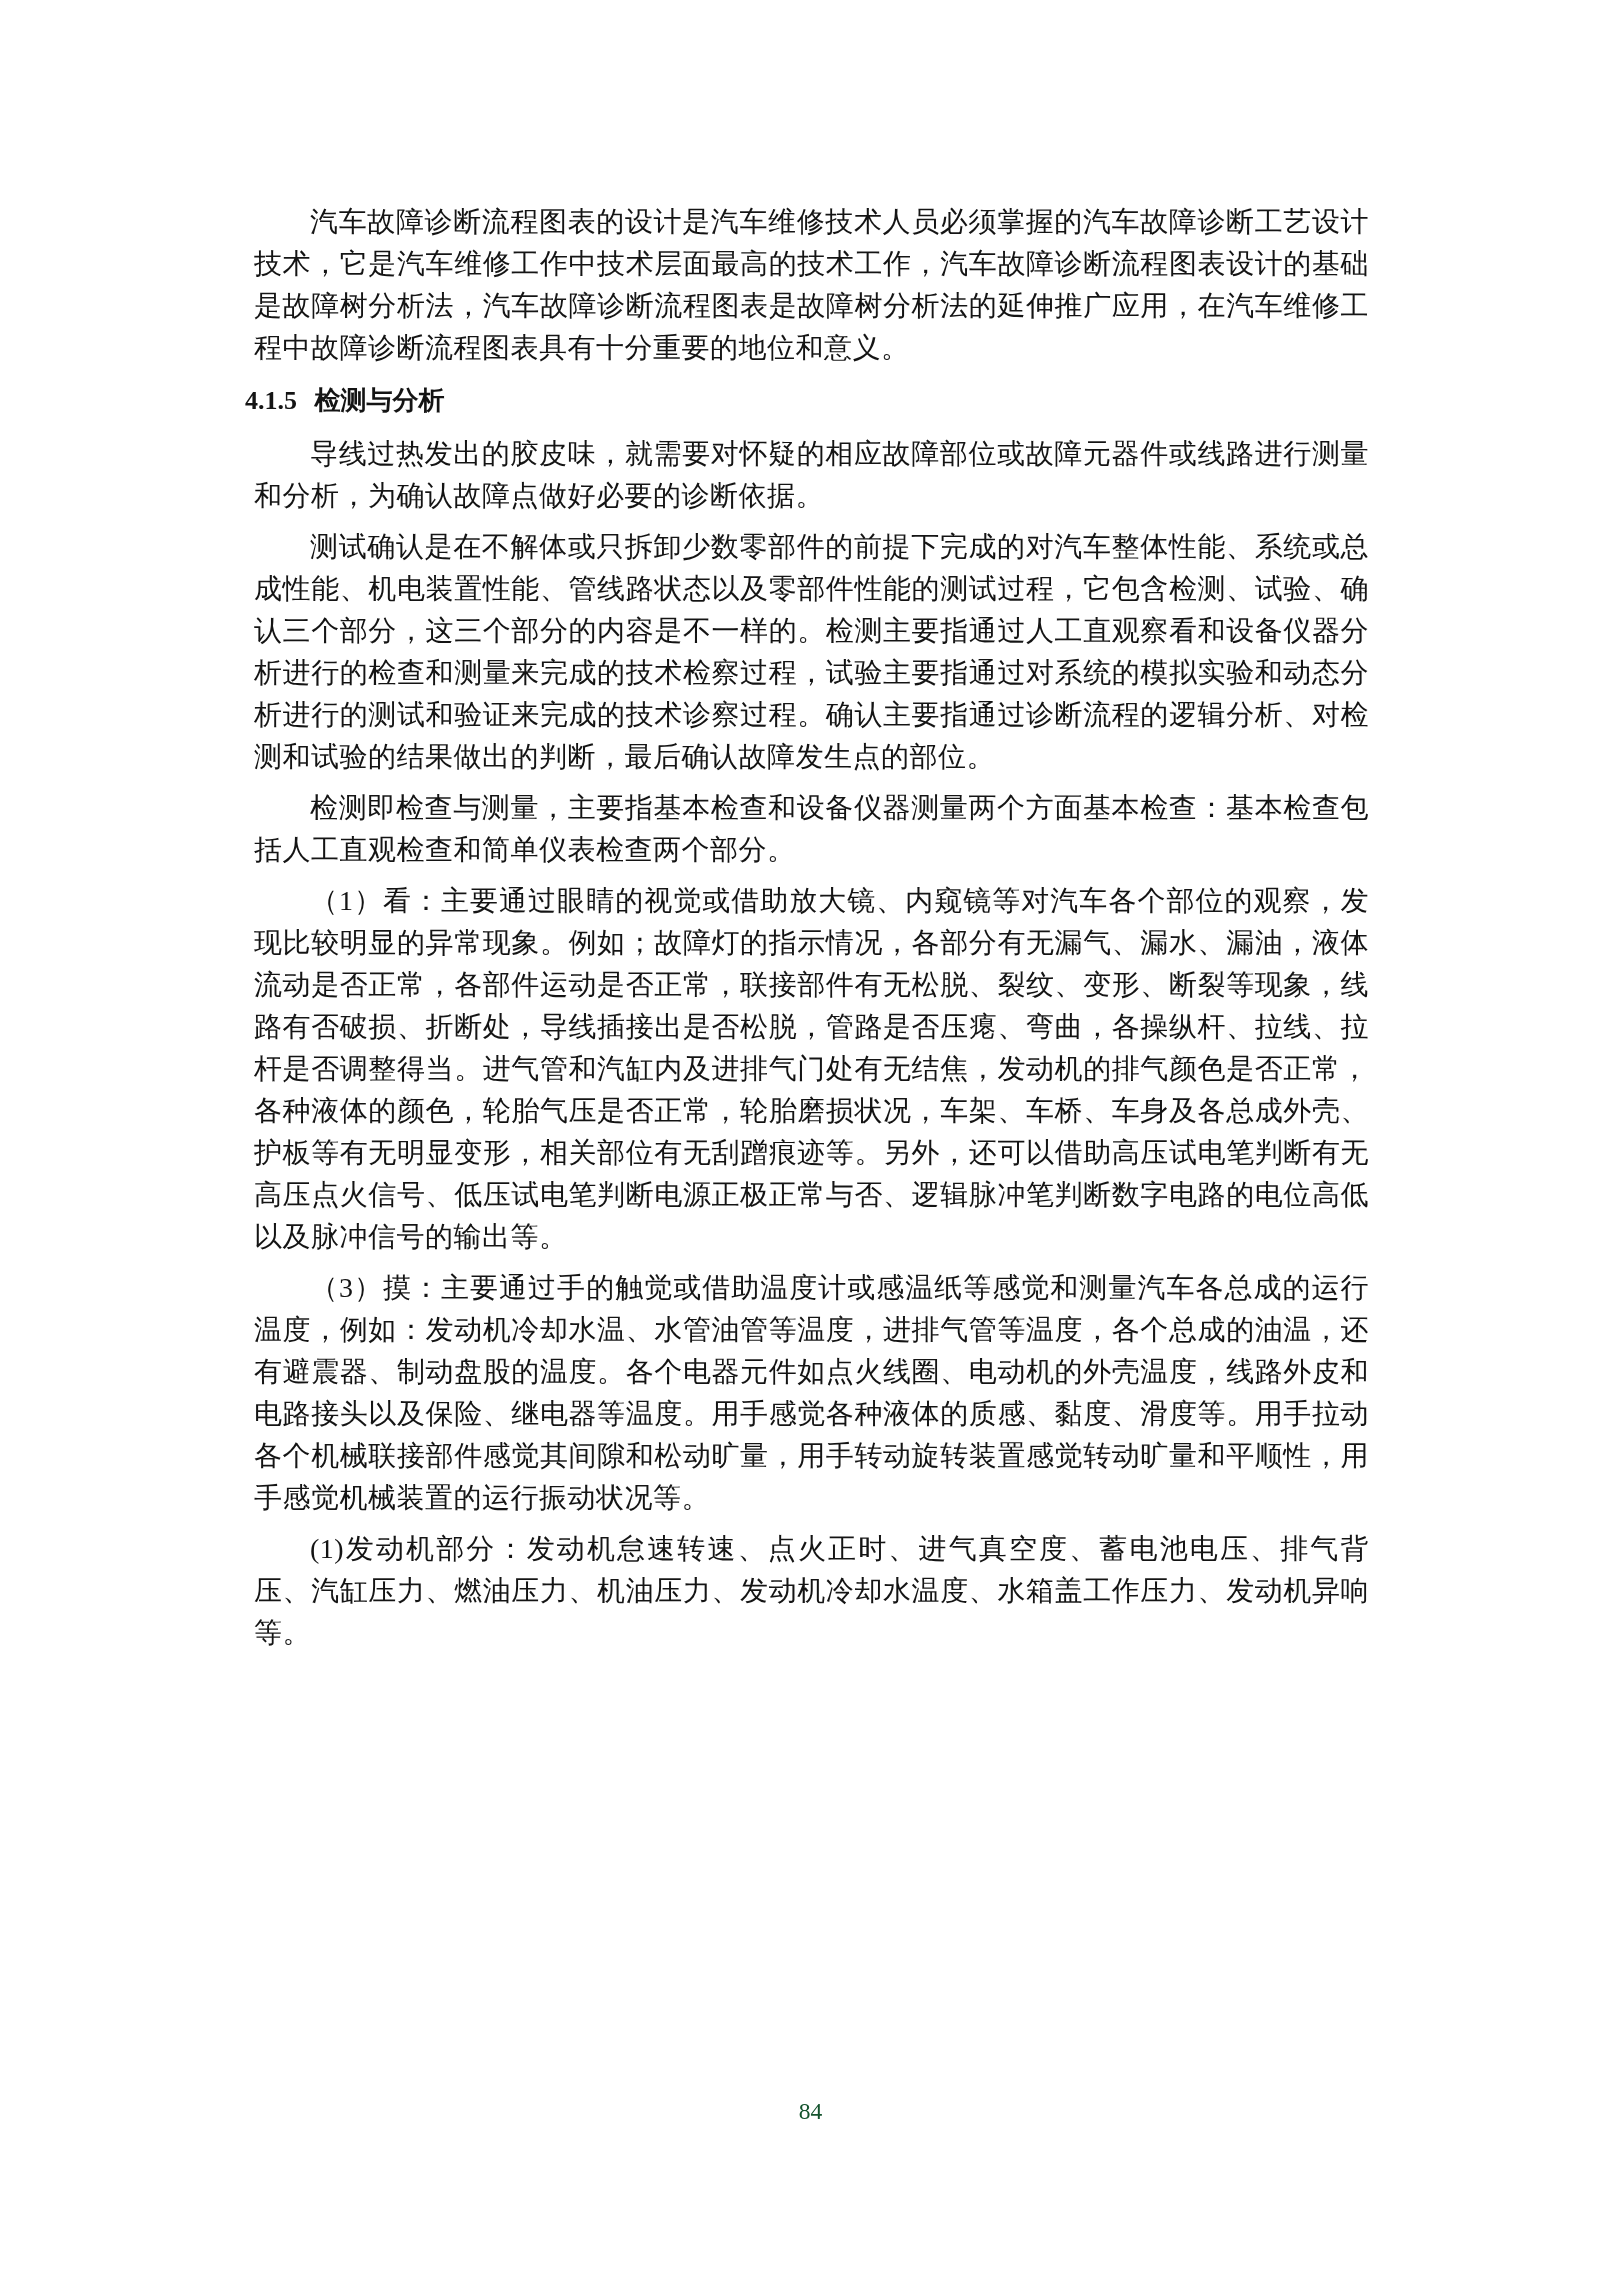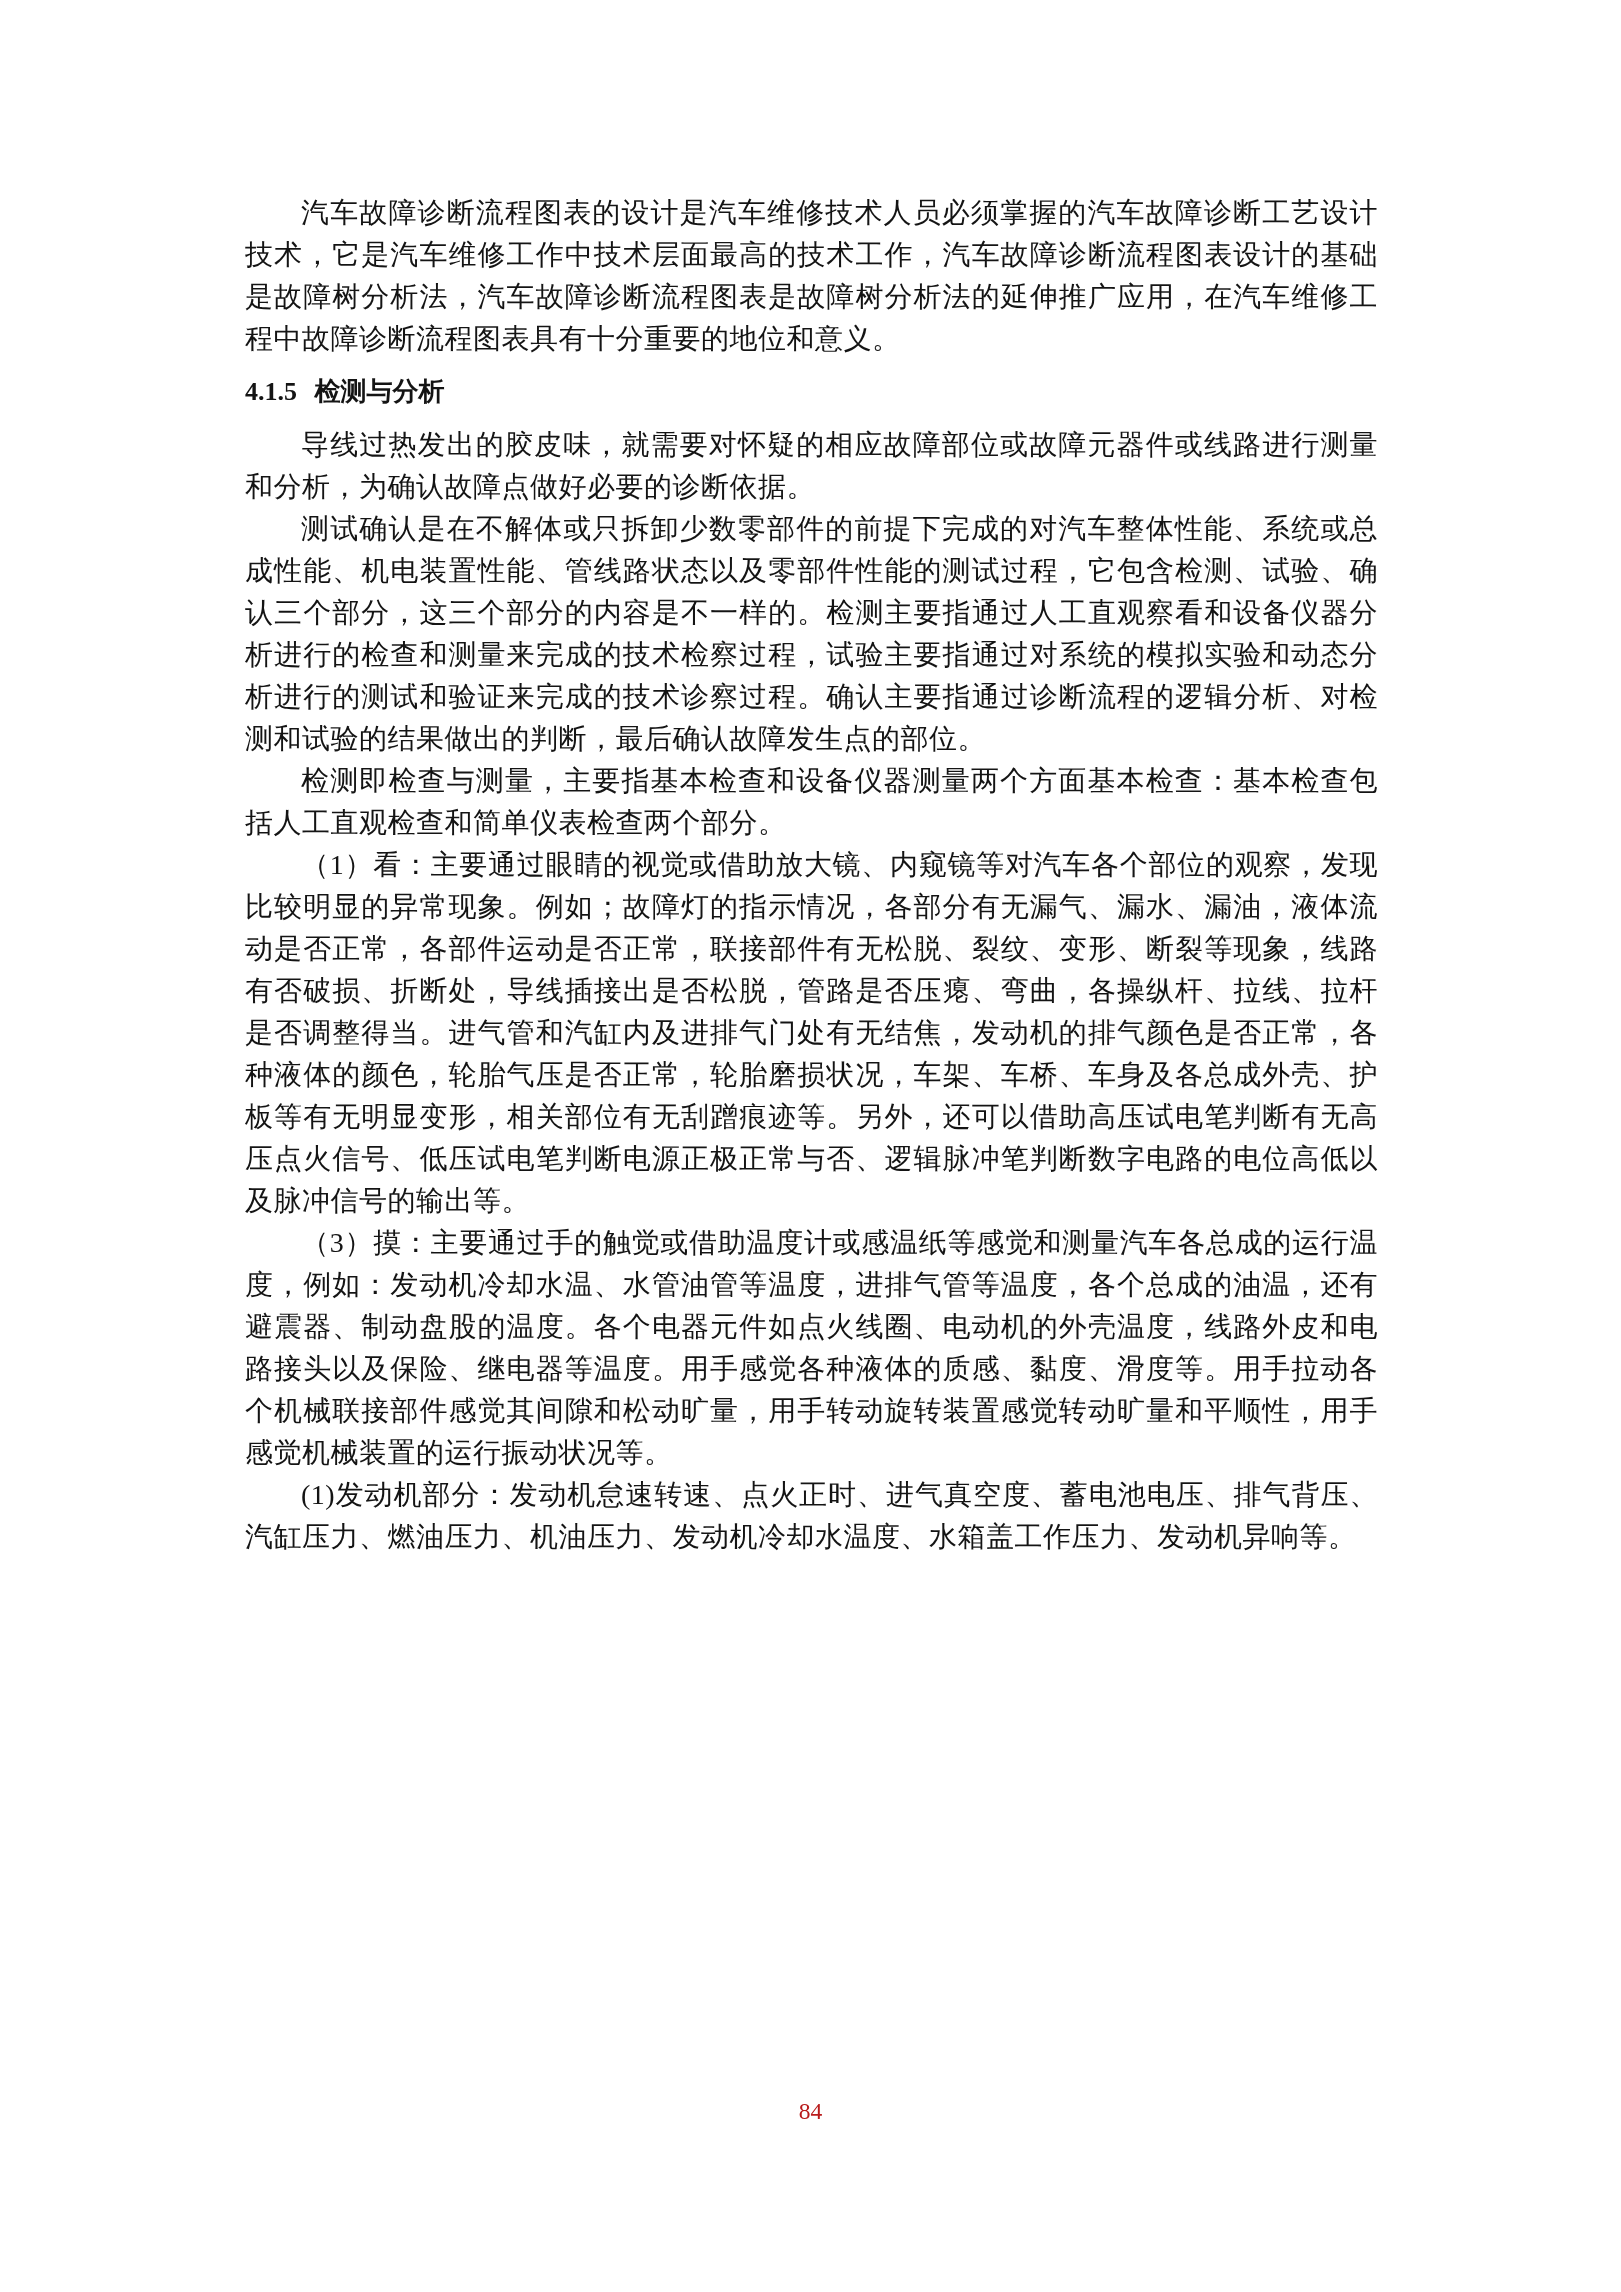--- a/index.html
+++ b/index.html
@@ -16,21 +16,21 @@
     font-family: "Liberation Serif", "DejaVu Serif", serif;
     overflow: hidden;
   }
   .content {
     position: absolute;
     left: 245px;
     top: 192px;
     width: 1133px;
   }
   .para {
-    margin: 0;
+    margin: 9px;
     font-size: 28px;
     line-height: 42px;
     text-align: justify;
     text-justify: inter-character;
     text-indent: 2em;
     letter-spacing: 0.5px;
     word-break: break-all;
   }
   .heading {
     margin: 9.8px 0 10.8px 0;
@@ -50,21 +50,21 @@
   .footer {
     position: absolute;
     left: 0;
     top: 2098px;
     width: 100%;
     text-align: center;
   }
   .footer .page-num {
     font-size: 23.5px;
     line-height: 27.4px;
-    color: #b91c1c;
+    color: #14532d;
   }
 </style>
 </head>
 <body>
 
 <div class="page">
   <div class="content">
 
     <p class="para">汽车故障诊断流程图表的设计是汽车维修技术人员必须掌握的汽车故障诊断工艺设计技术，它是汽车维修工作中技术层面最高的技术工作，汽车故障诊断流程图表设计的基础是故障树分析法，汽车故障诊断流程图表是故障树分析法的延伸推广应用，在汽车维修工程中故障诊断流程图表具有十分重要的地位和意义。</p>
 

